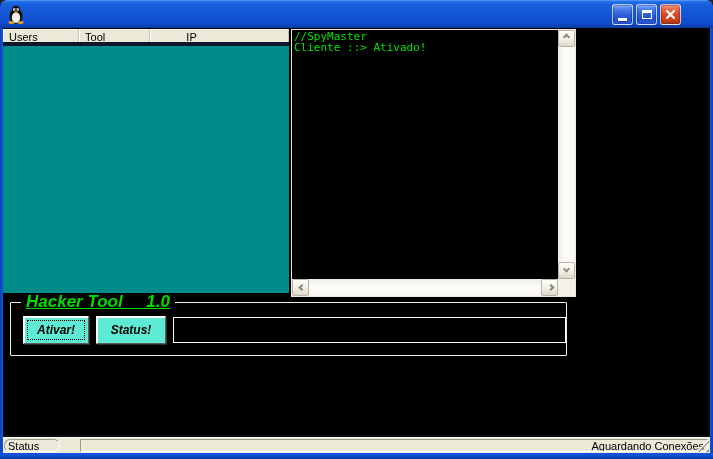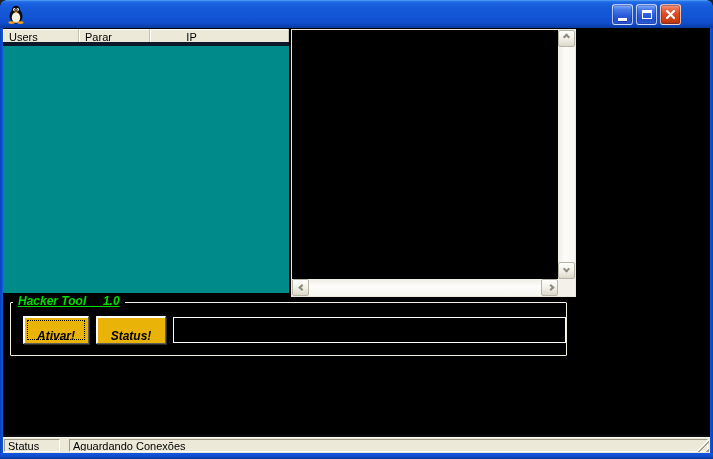--- a/index.html
+++ b/index.html
@@ -59,51 +59,51 @@
   .sb-v .sb-btn { left:0; } .sb-v .up { top:0; } .sb-v .down { bottom:0; }
   .sb-h .sb-btn { top:0; } .sb-h .left { left:0; } .sb-h .right { right:0; }
   .chev { width:5px; height:5px; border-left:2px solid #8b8b7b; border-bottom:2px solid #8b8b7b; }
   .chev.up    { transform:rotate(135deg)  translate(-1px,1px); }
   .chev.down  { transform:rotate(-45deg)  translate(1px,-1px); }
   .chev.left  { transform:rotate(45deg)   translate(1px,-1px); }
   .chev.right { transform:rotate(-135deg) translate(-1px,1px); }
   
   .groupbox { position:absolute; left:10px; top:302px; width:557px; height:54px; border:1px solid #f2f0e2; border-radius:1px; }
   .gb-label {
-    position:absolute; left:2px; top:-9px; background:#000; padding:0 5px;
-    color:#00dd00; font-size:12px; font-weight:bold; font-style:italic;
+    position:absolute; left:10px; top:-9px; background:#000; padding:0 5px;
+    color:#00dd00; font-size:17px; font-weight:bold; font-style:italic;
     text-decoration:underline; white-space:pre; line-height:15px;
   }
   .push-btn {
-    position:absolute; top:13px; height:28px; background:#eab308;
+    position:absolute; top:13px; height:28px; background:#5eead4;
     border:1px solid; border-color:#ffffff #5f5f55 #5f5f55 #ffffff;
     box-shadow:1px 1px 0 #2d2d28, inset 1px 1px 0 #fdfcf5;
-    display:flex; align-items:flex-end; justify-content:center;
+    display:flex; align-items:center; justify-content:center;
     font-size:12px; font-weight:bold; font-style:italic; color:#000; cursor:default;
   }
   .btn-ativar { left:12px; width:66px; }
   .btn-parar  { left:85px; width:70px; }
   .focus-ring { position:absolute; left:3px; top:3px; right:3px; bottom:3px; border:1px dotted #000; }
   .cmd-input {
     position:absolute; left:162px; top:14px; width:393px; height:26px;
     background:#000; border:1px solid #fffef2; color:#00e100;
     font-family:"DejaVu Sans Mono", monospace; font-size:12px; padding:0 4px; outline:none;
   }
   
   .statusbar {
     position:absolute; left:3px; top:437px; width:707px; height:16px;
     background:#ece9d8; border-top:1px solid #fbfaf4; box-shadow:0 -2px 0 #0c0c0c;
     display:flex; align-items:stretch; padding:1px 2px 1px 1px;
   }
   .sb-panel {
     border:1px solid; border-color:#9d9a87 #ffffff #ffffff #9d9a87;
     font-size:11px; color:#000; padding:0 3px; line-height:12px; white-space:nowrap; overflow:hidden;
   }
-  .panel-status { width:56px; margin-right:9px; }
-  .panel-msg { flex:1; }
+  .panel-status { width:56px; margin-right:20px;border-radius:6px; }
+  .panel-msg { flex:1;text-align:right; }
   .grip {
     position:absolute; right:1px; bottom:1px; width:13px; height:13px;
     background:repeating-linear-gradient(135deg, transparent 0 3px, #ffffff 3px 4px, #a49f8c 4px 6px);
     clip-path:polygon(100% 0, 100% 100%, 0 100%);
   }
 </style>
 </head>
 <body>
 
 <div id="win">
@@ -134,27 +134,31 @@
     </div>
   </div>
 
   <div class="border-left"></div>
   <div class="border-right"></div>
   <div class="border-bottom"></div>
 
   <div class="listview">
     <div class="lv-header">
       <div class="lv-col c1">Users</div>
-      <div class="lv-col c2">Parar</div>
+      <div class="lv-col c2">Tool</div>
       <div class="lv-col c3">IP</div>
     </div>
     <div class="lv-body"></div>
   </div>
 
   <div class="console">
+    <div class="con-view">
+      <div class="con-line">//SpyMaster</div>
+      <div class="con-line">Cliente ::&gt; Ativado!</div>
+    </div>
     <div class="sb-v">
       <div class="sb-btn up">
           <div class="chev up"></div>
         </div>
       <div class="sb-btn down">
           <div class="chev down"></div>
         </div>
     </div>
     <div class="sb-h">
       <div class="sb-btn left">

